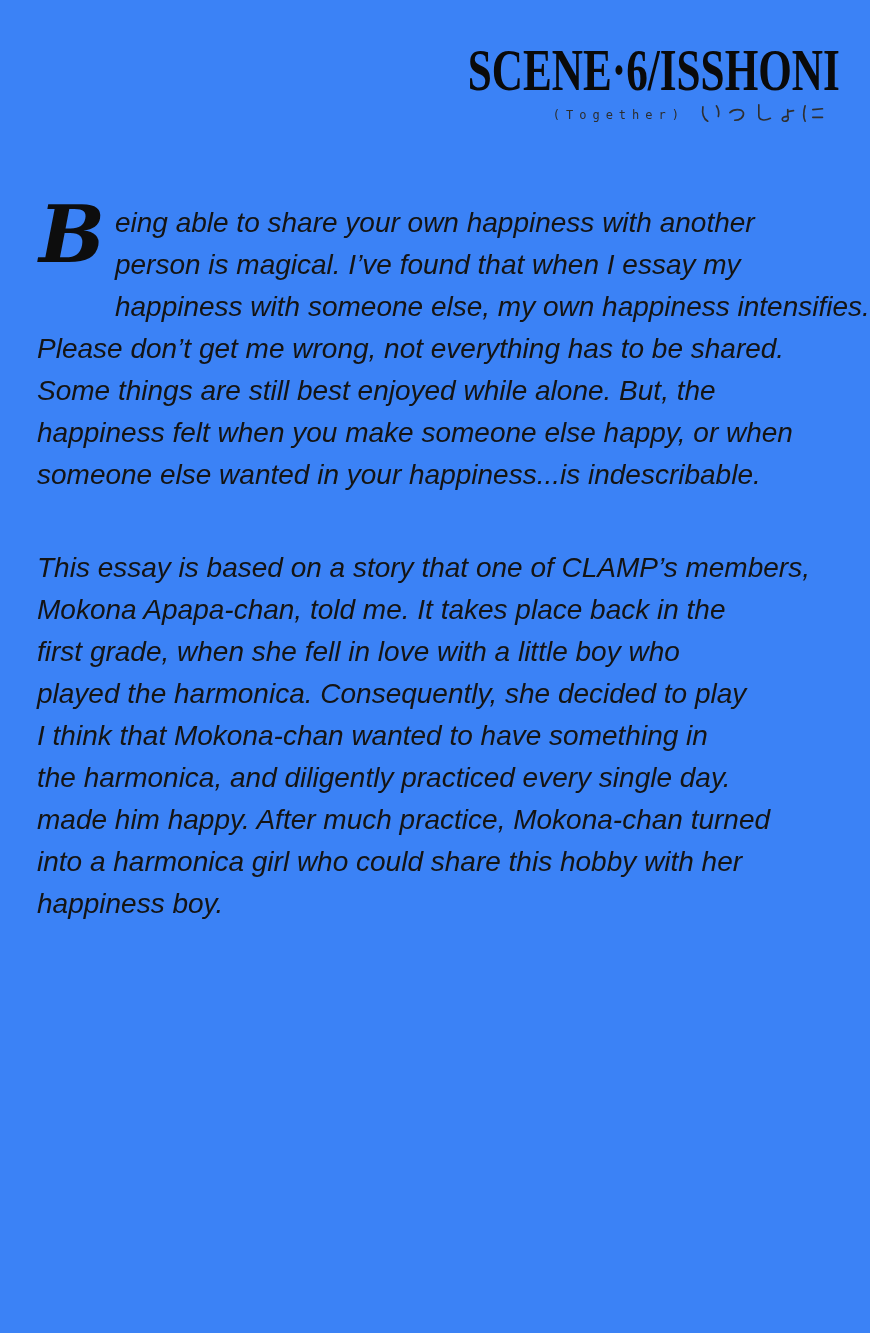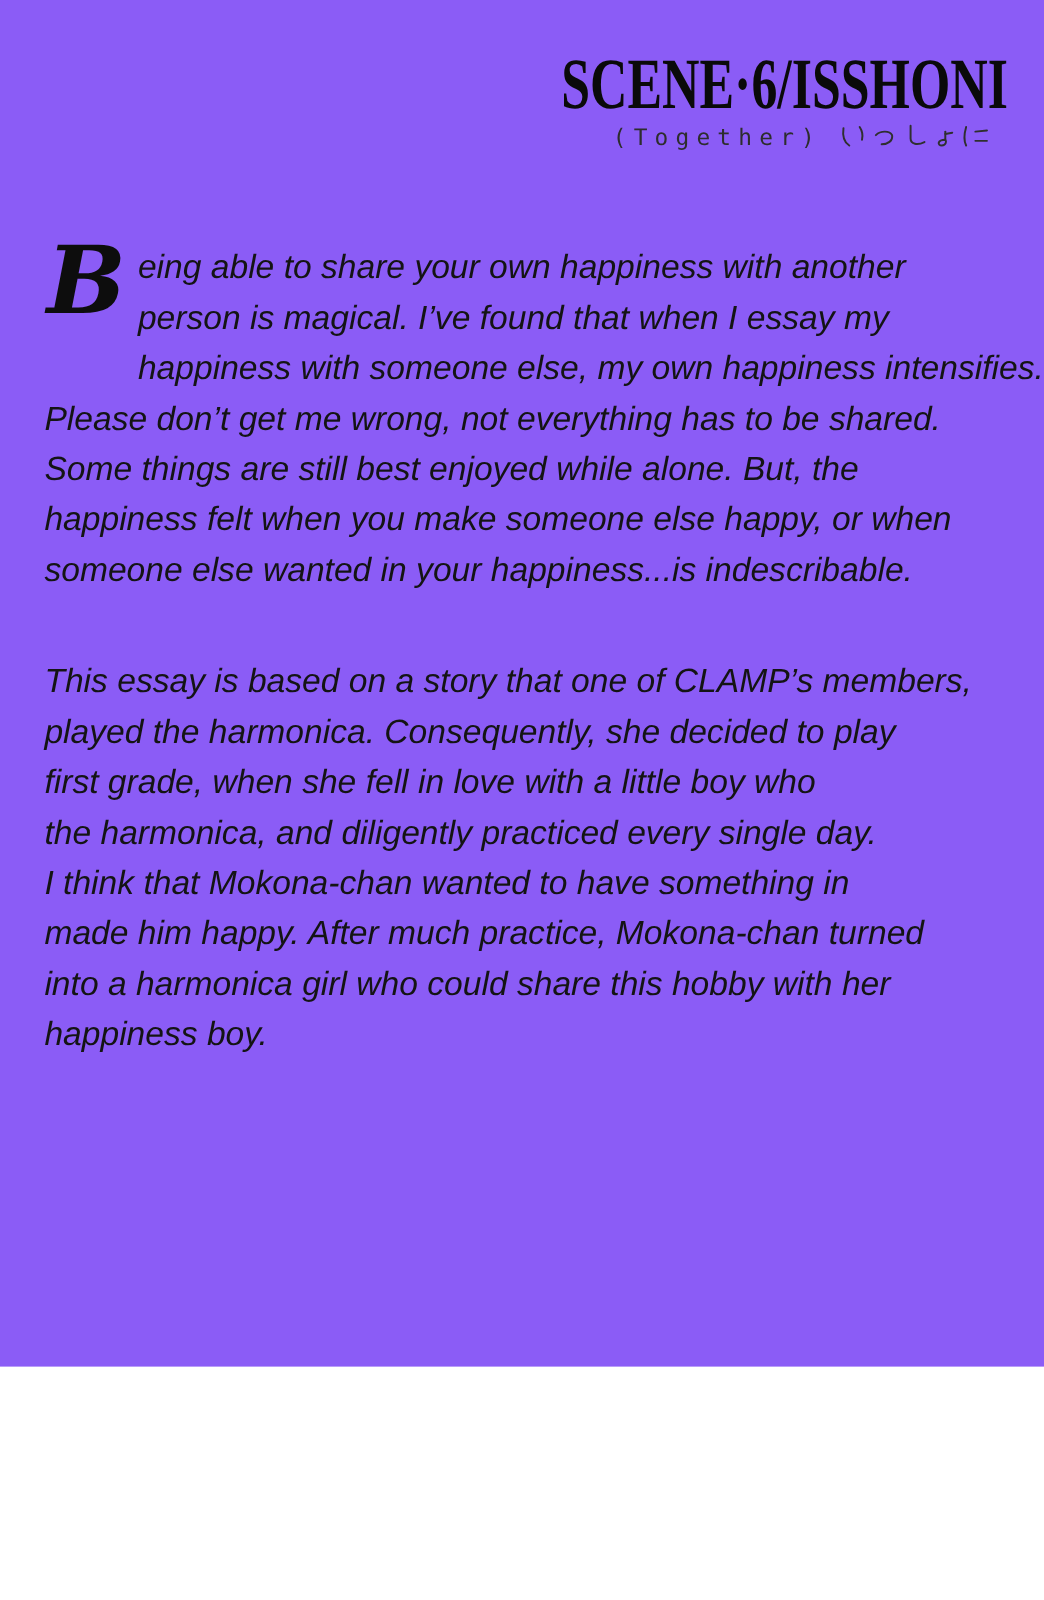--- a/index.html
+++ b/index.html
@@ -3,22 +3,22 @@
 <meta charset="utf-8">
 <style>
   html, body {
     margin: 0;
     padding: 0;
     background: #ffffff;
   }
   .page {
     position: relative;
     width: 870px;
-    height: 1139px;
-    background: #8b5cf6;
+    height: 1333px;
+    background: #3b82f6;
     overflow: hidden;
     font-family: "DejaVu Serif", serif;
   }
 
   
   .title-block {
     position: absolute;
     top: 40px;
     right: 30px;
     text-align: right;
@@ -38,21 +38,21 @@
   }
   .subtitle-row {
     margin-top: 1px;
     display: flex;
     justify-content: flex-end;
     align-items: center;
     gap: 10px;
   }
   .subtitle-en {
     font-family: "DejaVu Sans Mono", monospace;
-    font-size: 19px;
+    font-size: 12px;
     letter-spacing: 6px;
     color: #2d2d2d;
     white-space: nowrap;
   }
   .kana-svg {
     display: block;
     height: 27px;
     width: 145px;
   }
 
@@ -126,23 +126,24 @@
       <div class="line">person is magical. I’ve found that when I essay my</div>
       <div class="line">happiness with someone else, my own happiness intensifies.</div>
       <div class="line">Please don’t get me wrong, not everything has to be shared.</div>
       <div class="line">Some things are still best enjoyed while alone. But, the</div>
       <div class="line">happiness felt when you make someone else happy, or when</div>
       <div class="line">someone else wanted in your happiness...is indescribable.</div>
     </section>
 
     <section class="paragraph paragraph-2">
       <div class="line">This essay is based on a story that one of CLAMP’s members,</div>
+      <div class="line">Mokona Apapa-chan, told me. It takes place back in the</div>
+      <div class="line">first grade, when she fell in love with a little boy who</div>
       <div class="line">played the harmonica. Consequently, she decided to play</div>
-      <div class="line">first grade, when she fell in love with a little boy who</div>
+      <div class="line">I think that Mokona-chan wanted to have something in</div>
       <div class="line">the harmonica, and diligently practiced every single day.</div>
-      <div class="line">I think that Mokona-chan wanted to have something in</div>
       <div class="line">made him happy. After much practice, Mokona-chan turned</div>
       <div class="line">into a harmonica girl who could share this hobby with her</div>
       <div class="line">happiness boy.</div>
     </section>
 
   </main>
 </div>
 
 </body></html>

